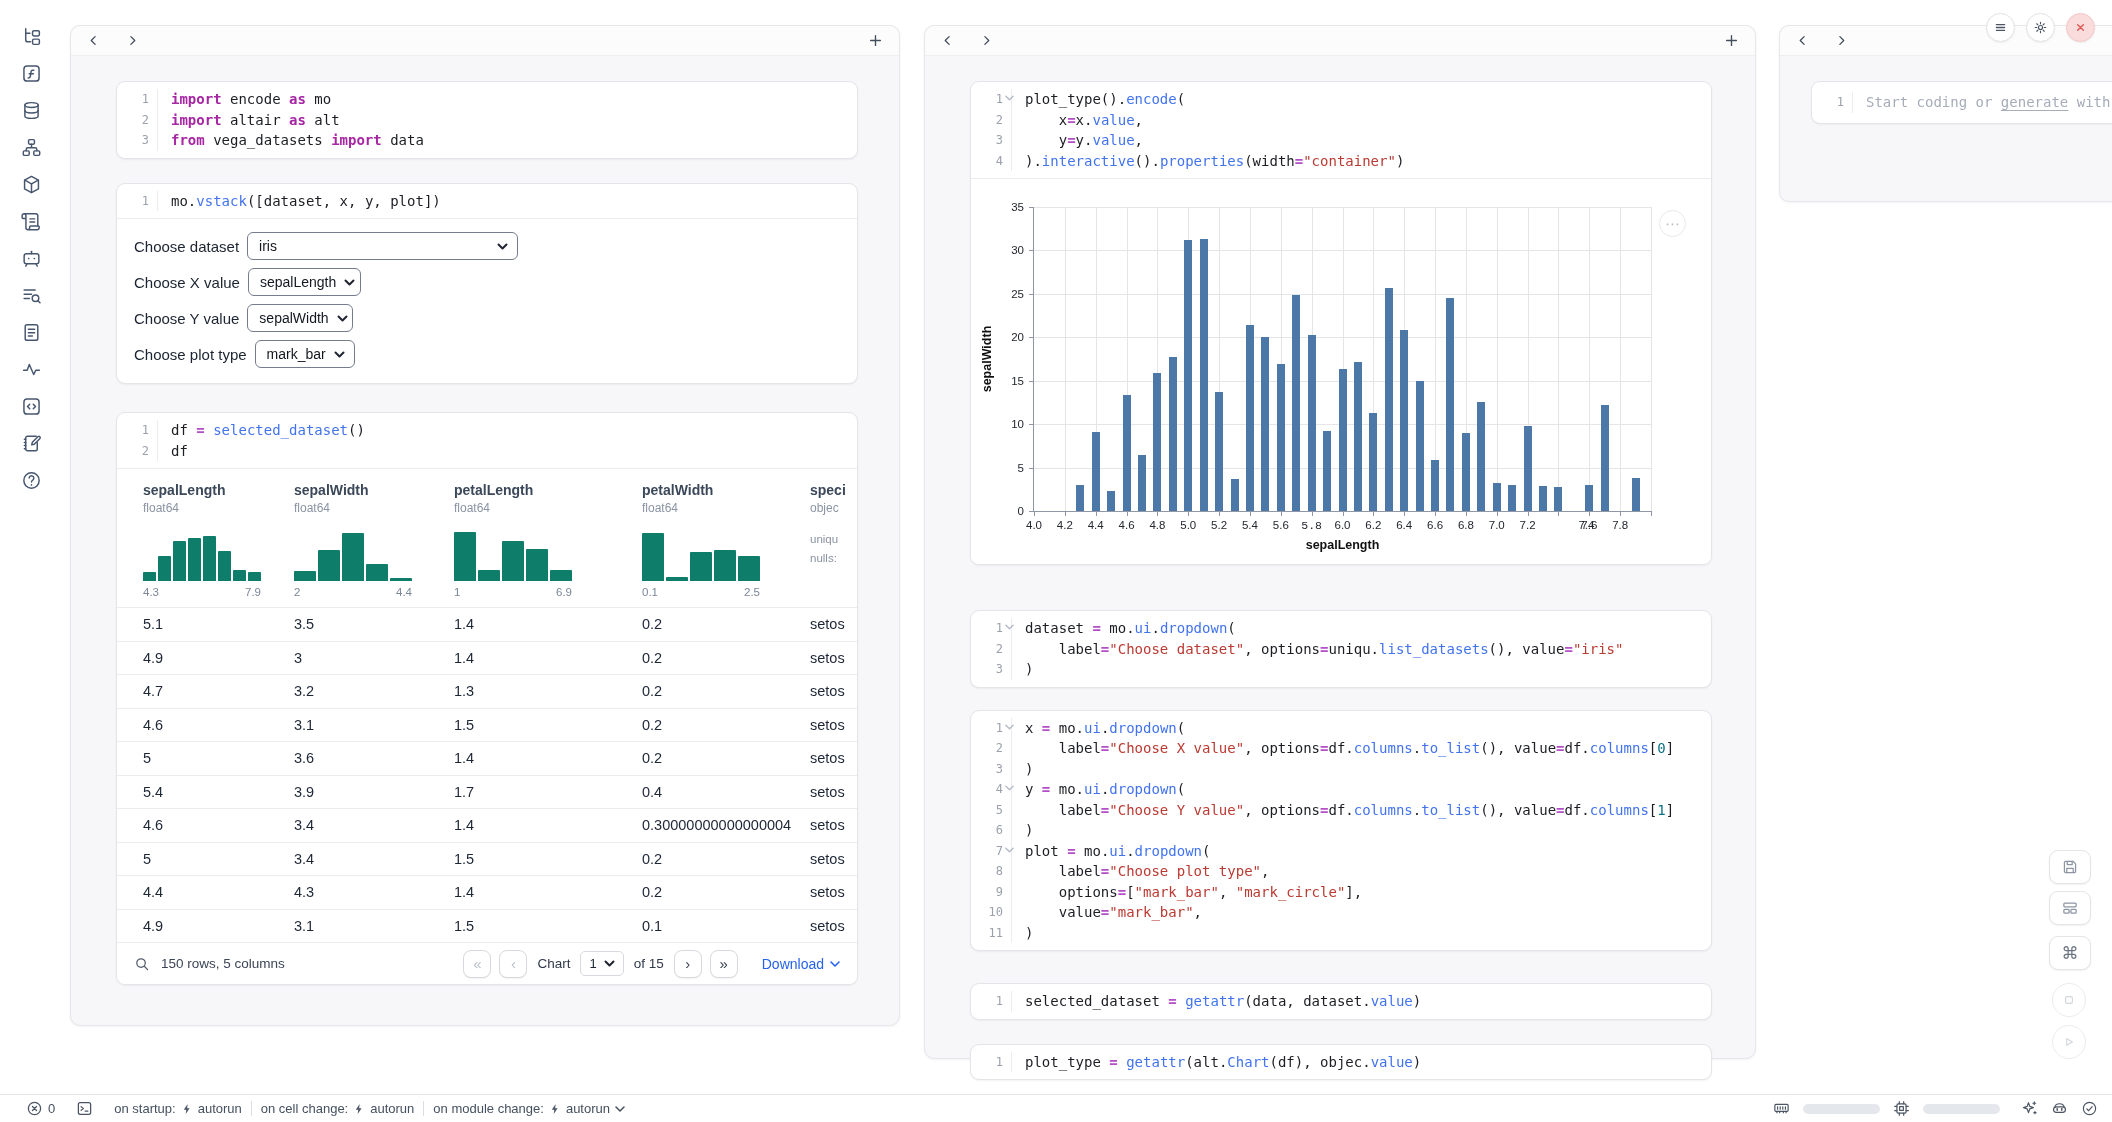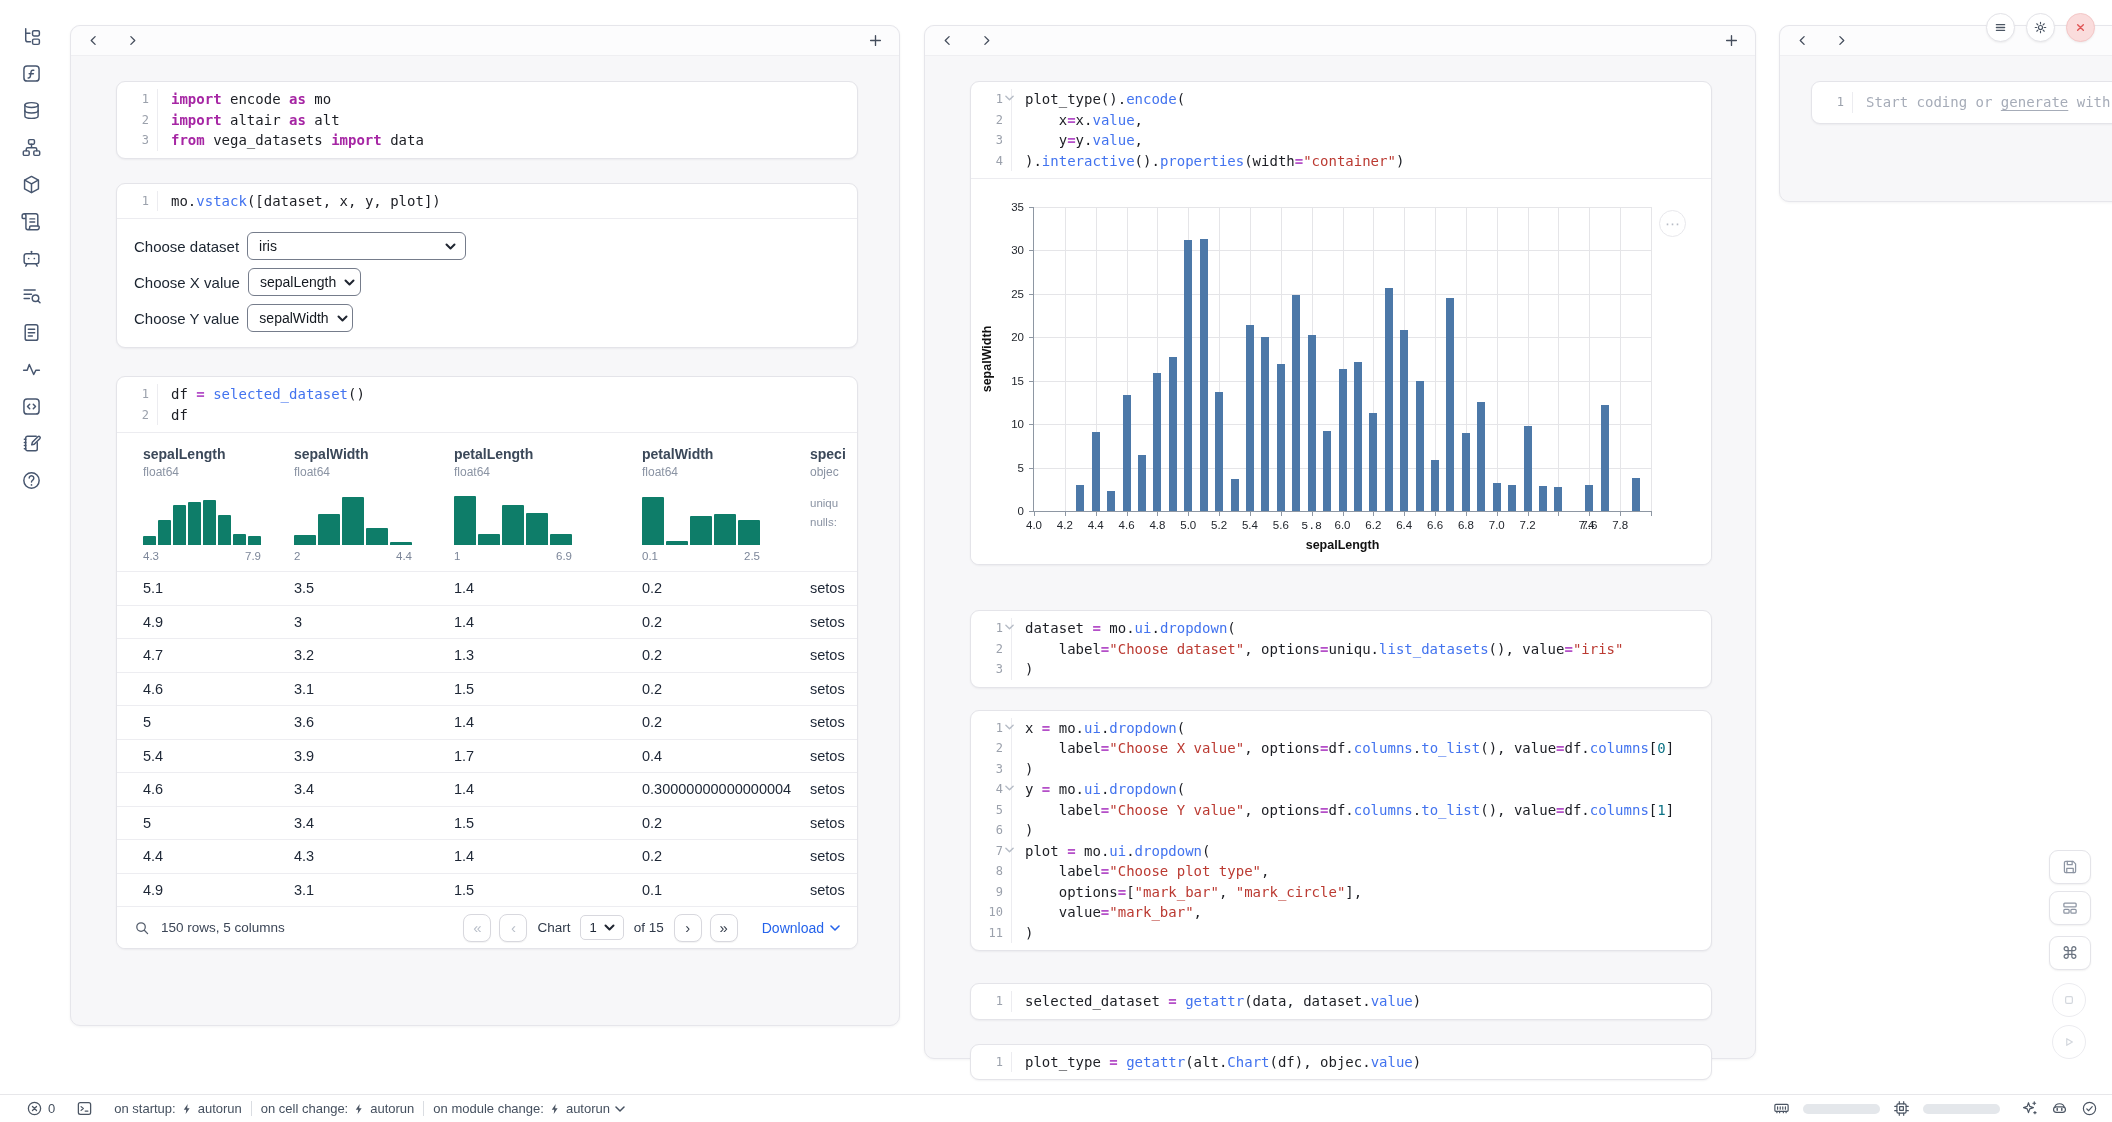--- a/index.html
+++ b/index.html
@@ -230,40 +230,49 @@
       <div class="cell" style="margin-top:24px">
         <div class="code">
             <div class="cl">
               <span class="g">1</span>
               <span class="c"><span class="pl">mo.</span><span class="fn">vstack</span><span class="pl">([dataset, x, y, plot])</span></span>
             </div>
           </div>
         <div class="out" id="dd-out">
             <div class="dd-row">
               <span class="dd-label">Choose dataset</span>
-              <span class="select" style="width: 219px;">
+              <span class="select" style="width: 271px;">
                 <span class="sv">iris</span>
                 <span class="chev"><svg width="11" height="7" viewBox="0 0 11 7" fill="none" stroke="currentColor" stroke-width="2" stroke-linecap="round" stroke-linejoin="round">
                     <path d="M1.5 1.5l4 4 4-4"></path>
                   </svg></span>
               </span>
             </div>
             <div class="dd-row">
               <span class="dd-label">Choose X value</span>
               <span class="select" style="width: 113px;">
                 <span class="sv">sepalLength</span>
                 <span class="chev"><svg width="11" height="7" viewBox="0 0 11 7" fill="none" stroke="currentColor" stroke-width="2" stroke-linecap="round" stroke-linejoin="round">
                     <path d="M1.5 1.5l4 4 4-4"></path>
                   </svg></span>
               </span>
             </div>
             <div class="dd-row">
               <span class="dd-label">Choose Y value</span>
               <span class="select" style="width: 106px;">
                 <span class="sv">sepalWidth</span>
+                <span class="chev"><svg width="11" height="7" viewBox="0 0 11 7" fill="none" stroke="currentColor" stroke-width="2" stroke-linecap="round" stroke-linejoin="round">
+                    <path d="M1.5 1.5l4 4 4-4"></path>
+                  </svg></span>
+              </span>
+            </div>
+            <div class="dd-row">
+              <span class="dd-label">Choose plot type</span>
+              <span class="select" style="width: 100px;">
+                <span class="sv">mark_bar</span>
                 <span class="chev"><svg width="11" height="7" viewBox="0 0 11 7" fill="none" stroke="currentColor" stroke-width="2" stroke-linecap="round" stroke-linejoin="round">
                     <path d="M1.5 1.5l4 4 4-4"></path>
                   </svg></span>
               </span>
             </div>
           </div>
       </div>
       <div class="cell" style="margin-top:28px">
         <div class="code">
             <div class="cl">

